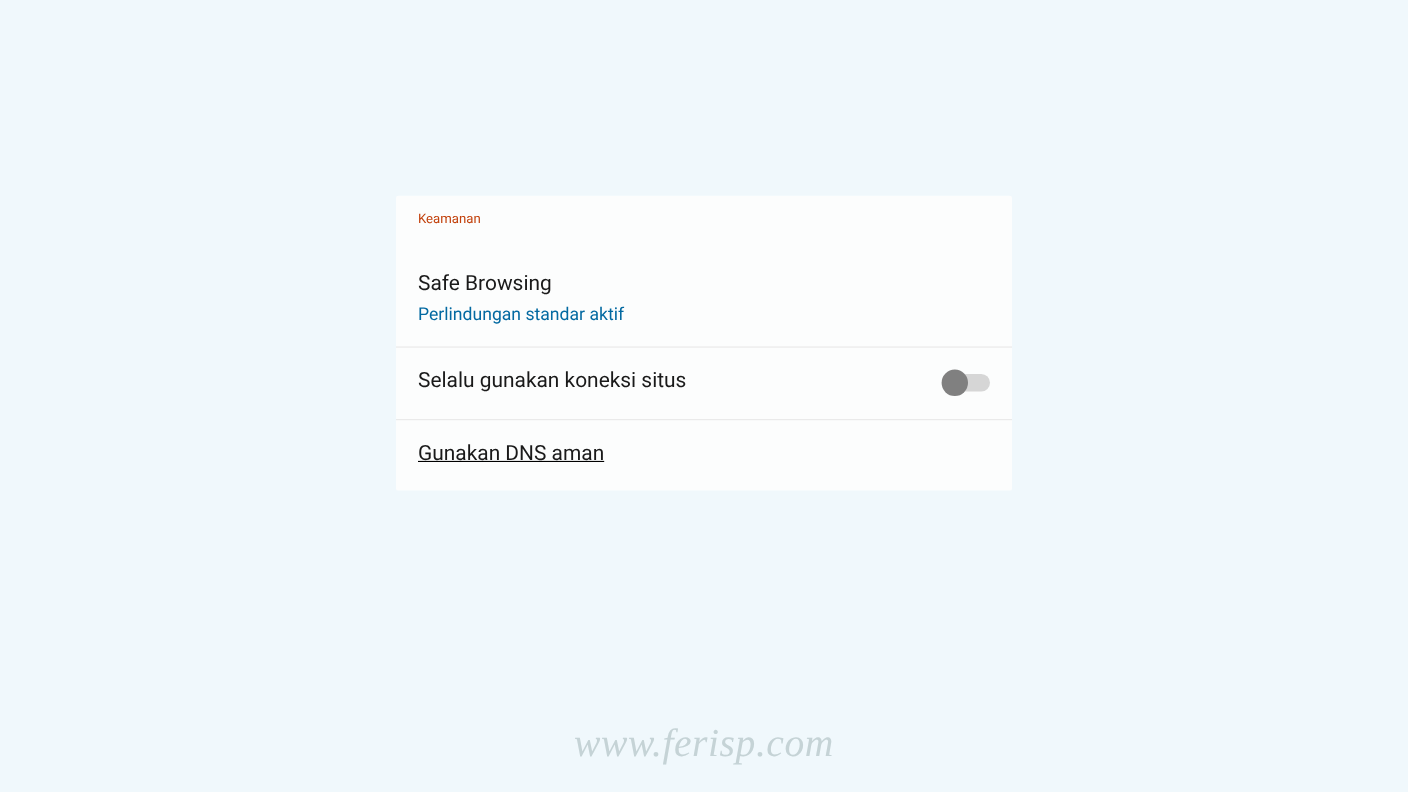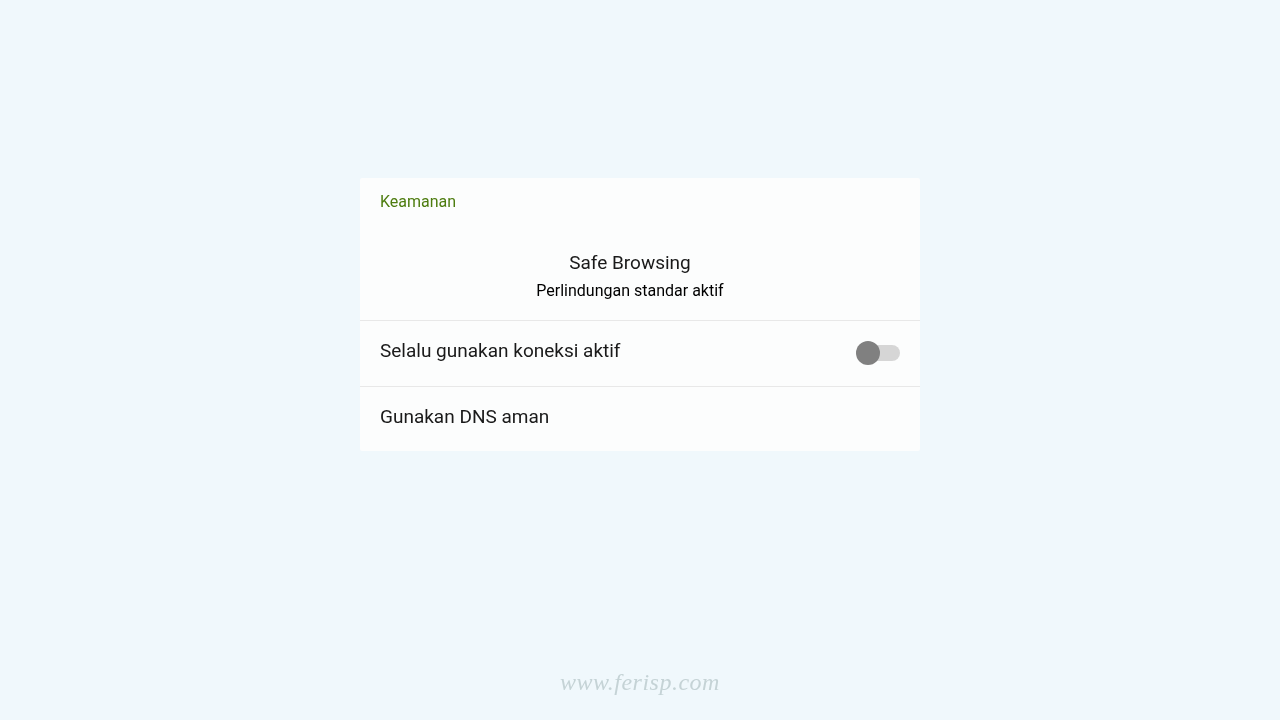--- a/index.html
+++ b/index.html
@@ -18,50 +18,50 @@
     .card {
       position: absolute;
       left: 360px;
       top: 178px;
       width: 560px;
       background: #fcfdfd;
       border-radius: 2px;
     }
     .section-header {
       padding: 14px 20px 12px 20px;
-      font-size: 16px;
-      color: #4d7c0f;
+      font-size: 12px;
+      color: #c2410c;
     }
     .setting-row {
       padding: 18px 20px 18px 20px;
       border-bottom: 1px solid #e8e8e8;
       display: flex;
       align-items: center;
       justify-content: space-between;
     }
     .setting-row:last-child {
       border-bottom: none;
+      text-decoration: underline;
     }
     .setting-row.first {
       padding-top: 28px;
-      text-align: center;
     }
     .setting-text {
       flex: 1;
       padding-right: 20px;
     }
     .setting-title {
       font-size: 19px;
       color: #1a1a1a;
       margin-bottom: 4px;
       line-height: 1.3;
     }
     .setting-subtitle {
       font-size: 16px;
-      color: #000000;
+      color: #0369a1;
       line-height: 1.4;
     }
     .toggle {
       position: relative;
       width: 42px;
       height: 16px;
       flex-shrink: 0;
     }
     .toggle-track {
       position: absolute;
@@ -81,41 +81,41 @@
       background: #808080;
       border-radius: 50%;
     }
     .watermark {
       position: absolute;
       left: 50%;
       transform: translateX(-50%);
       bottom: 24px;
       font-family: Georgia, 'Times New Roman', serif;
       font-style: italic;
-      font-size: 24px;
+      font-size: 36px;
       color: #c5d3d6;
       letter-spacing: 0.5px;
     }
   </style>
 </head>
 <body>
 
 <div class="card">
   <div class="section-header">Keamanan</div>
 
   <div class="setting-row first">
     <div class="setting-text">
       <div class="setting-title">Safe Browsing</div>
       <div class="setting-subtitle">Perlindungan standar aktif</div>
     </div>
   </div>
 
   <div class="setting-row">
     <div class="setting-text">
-      <div class="setting-title">Selalu gunakan koneksi aktif</div>
+      <div class="setting-title">Selalu gunakan koneksi situs</div>
     </div>
     <div class="toggle">
       <div class="toggle-track"></div>
       <div class="toggle-thumb"></div>
     </div>
   </div>
 
   <div class="setting-row">
     <div class="setting-text">
       <div class="setting-title">Gunakan DNS aman</div>

